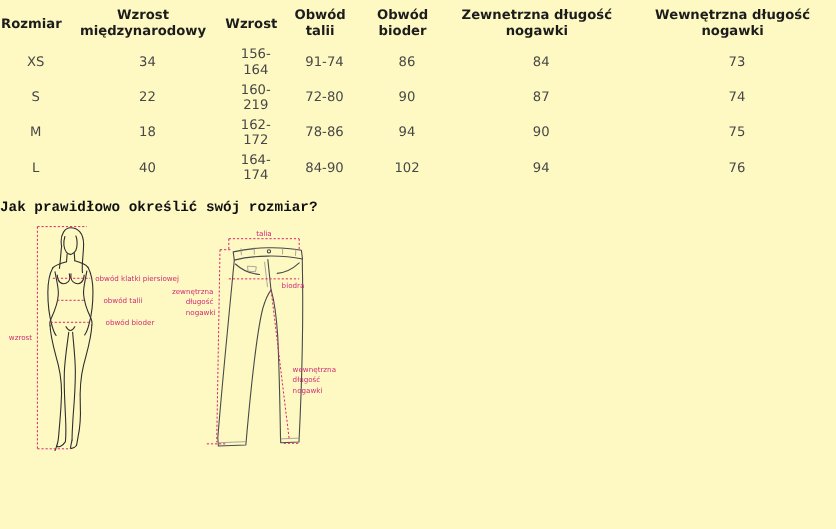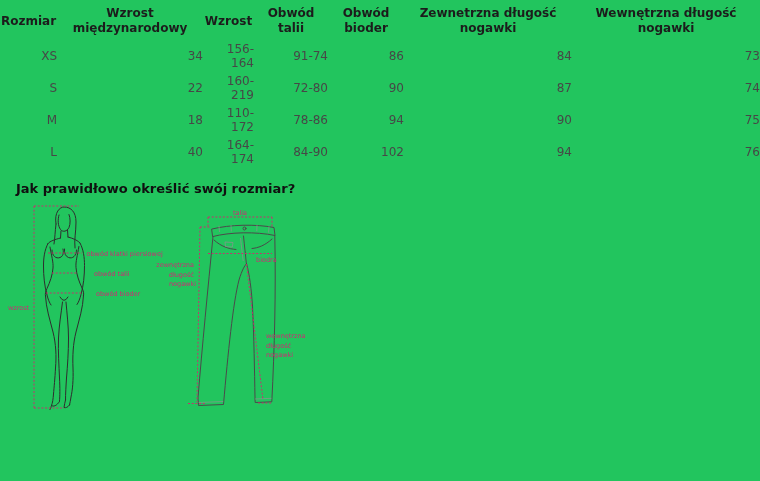--- a/index.html
+++ b/index.html
@@ -2,21 +2,21 @@
 <html><head>
 <meta charset="utf-8">
 <style>
   * { box-sizing: border-box; margin: 0; padding: 0; }
   html, body { background: #fff; }
   .page {
     position: relative;
     width: 760px;
     height: 481px;
     overflow: hidden;
-    background: #22c55e;
+    background: #fef9c3;
     font-family: "DejaVu Sans", "Liberation Sans", sans-serif;
   }
   table.size-table {
     table-layout: fixed;
     border-collapse: collapse;
     width: 760px;
     margin-top: 2px;
   }
   table.size-table th {
     font-size: 12px;
@@ -24,31 +24,32 @@
     color: #1c1c1c;
     text-align: center;
     vertical-align: middle;
     line-height: 15px;
     padding: 3px 1px;
     height: 38px;
   }
   table.size-table td {
     font-size: 12px;
     color: #474747;
-    text-align: right;
+    text-align: center;
     vertical-align: middle;
     line-height: 14px;
     padding: 1px 0 1px 8px;
     height: 32px;
   }
   h2.question {
     font-size: 13px;
     font-weight: bold;
     color: #101010;
-    margin: 13px 0 2px 16px;
+    margin: 13px 0 2px 0;
+    font-family: Liberation Mono, monospace;
   }
   .diagram svg { display: block; }
   .sketch { stroke: #2e2e2e; stroke-width: 1; fill: none; stroke-linecap: round; stroke-linejoin: round; }
   .pants  { stroke: #4a4a4a; stroke-width: 1; fill: none; stroke-linecap: round; stroke-linejoin: round; }
   .pants-light { stroke: #8f8f8f; stroke-width: 0.7; fill: none; }
   .meas   { stroke: #d5256f; stroke-width: 0.9; fill: none; stroke-dasharray: 2 1.7; }
   .diag-label { font-family: "DejaVu Sans", "Liberation Sans", sans-serif; font-size: 6.5px; fill: #cf2a74; }
 </style>
 </head>
 <body>
@@ -91,21 +92,21 @@
         <td>22</td>
         <td>160-219</td>
         <td>72-80</td>
         <td>90</td>
         <td>87</td>
         <td>74</td>
       </tr>
       <tr>
         <td>M</td>
         <td>18</td>
-        <td>110-172</td>
+        <td>162-172</td>
         <td>78-86</td>
         <td>94</td>
         <td>90</td>
         <td>75</td>
       </tr>
       <tr>
         <td>L</td>
         <td>40</td>
         <td>164-174</td>
         <td>84-90</td>

